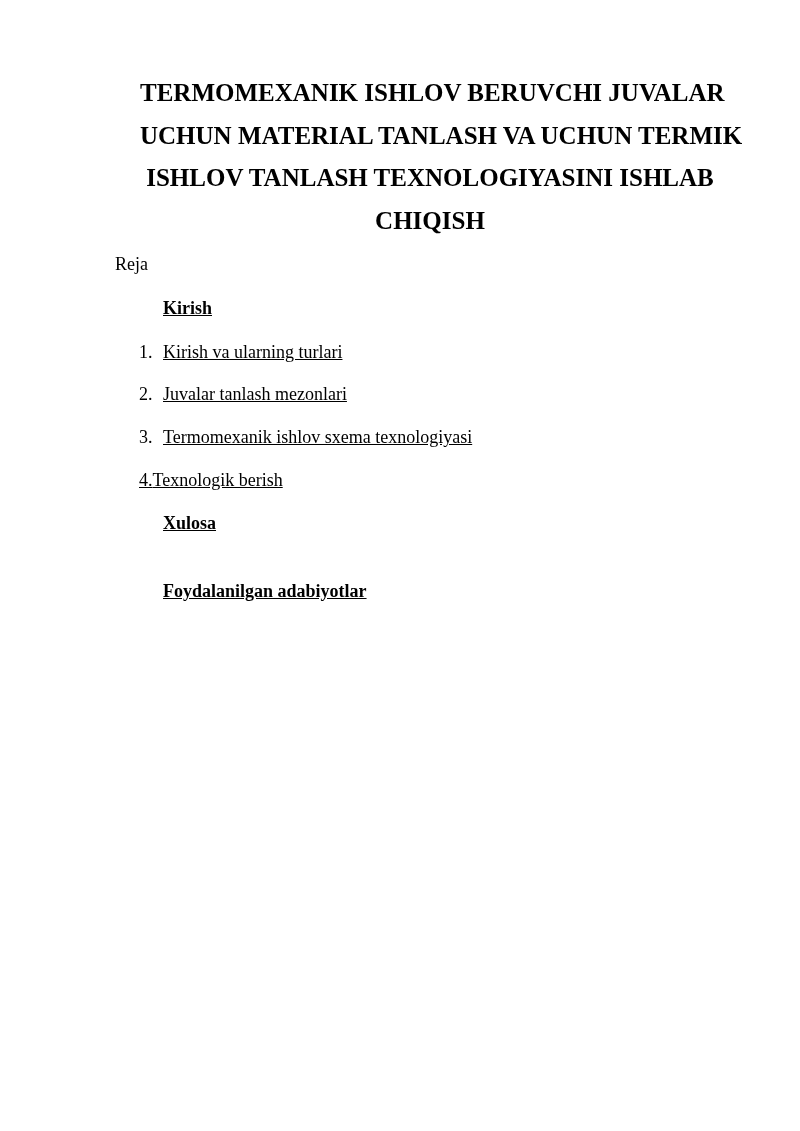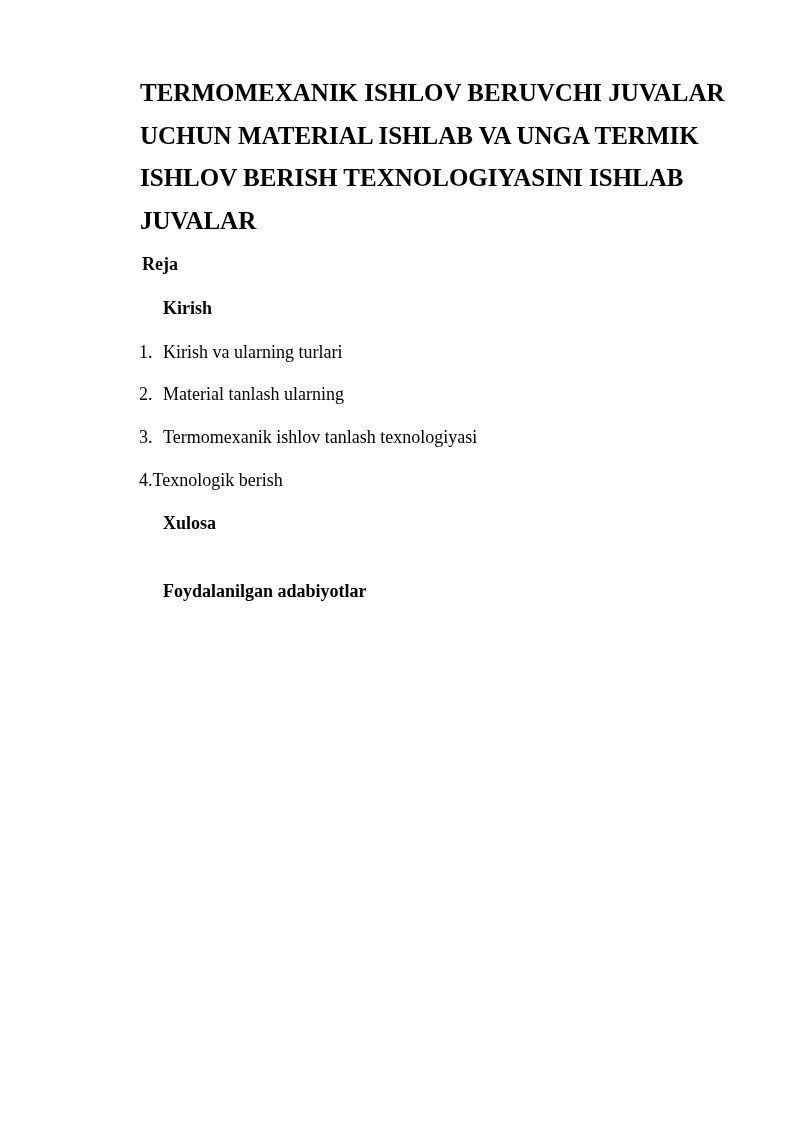--- a/index.html
+++ b/index.html
@@ -1,46 +1,46 @@
 <!DOCTYPE html>
 <html><head>
   <meta charset="utf-8">
   <style>
     html, body { margin: 0; padding: 0; background: #ffffff; }
     body { width: 800px; height: 1131px; position: relative; overflow: hidden;
            font-family: "Liberation Serif", "DejaVu Serif", serif; color: #000; }
     .title { position: absolute; left: 140px; width: 580px; top: 72px;
-             text-align: left; font-weight: bold; font-size: 25px; line-height: 42.5px; }
+             text-align: center; font-weight: bold; font-size: 25px; line-height: 42.5px; }
     .title div { white-space: nowrap; }
-    .reja { position: absolute; left: 115px; top: 254px; font-weight: bold; font-size: 18px; margin-left: 27px; }
-    .item { position: absolute; font-size: 18px; white-space: nowrap; line-height: 22px; }
+    .reja { position: absolute; left: 115px; top: 254px; font-weight: normal; font-size: 18px; }
+    .item { position: absolute; font-size: 18px; white-space: nowrap; line-height: 22px; text-decoration: underline; }
     .item.bold { font-weight: bold; }
     .num { display: inline-block; width: 24px; }
   </style>
 </head>
 <body>
 
 <div class="title">
   <div>TERMOMEXANIK ISHLOV BERUVCHI JUVALAR</div>
-  <div>UCHUN MATERIAL ISHLAB VA UNGA TERMIK</div>
-  <div>ISHLOV BERISH TEXNOLOGIYASINI ISHLAB</div>
-  <div>JUVALAR</div>
+  <div>UCHUN MATERIAL TANLASH VA UCHUN TERMIK</div>
+  <div>ISHLOV TANLASH TEXNOLOGIYASINI ISHLAB</div>
+  <div>CHIQISH</div>
 </div>
 
 <div class="reja">Reja</div>
 
 <div class="item bold" style="left:163px; top:297px;">Kirish</div>
 
 <div class="item" style="left:139px; top:341px;">
   <span class="num">1.</span><span>Kirish va ularning turlari</span>
 </div>
 <div class="item" style="left:139px; top:383px;">
-  <span class="num">2.</span><span>Material tanlash ularning</span>
+  <span class="num">2.</span><span>Juvalar tanlash mezonlari</span>
 </div>
 <div class="item" style="left:139px; top:426px;">
-  <span class="num">3.</span><span>Termomexanik ishlov tanlash texnologiyasi</span>
+  <span class="num">3.</span><span>Termomexanik ishlov sxema texnologiyasi</span>
 </div>
 <div class="item" style="left:139px; top:469px;">
   <span>4.</span><span>Texnologik berish</span>
 </div>
 
 <div class="item bold" style="left:163px; top:512px;text-align:right;">Xulosa</div>
 <div class="item bold" style="left:163px; top:580px;">Foydalanilgan adabiyotlar</div>
 
 </body></html>

